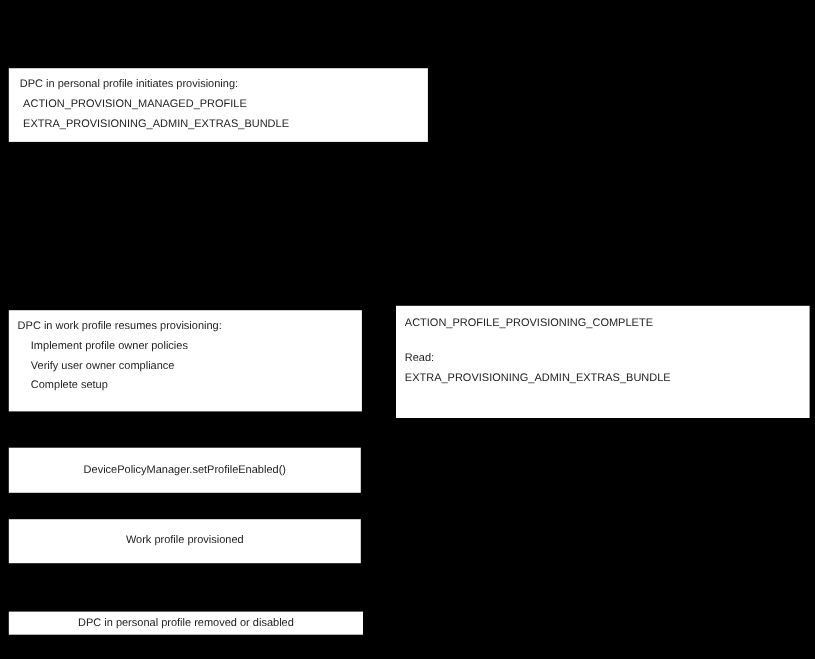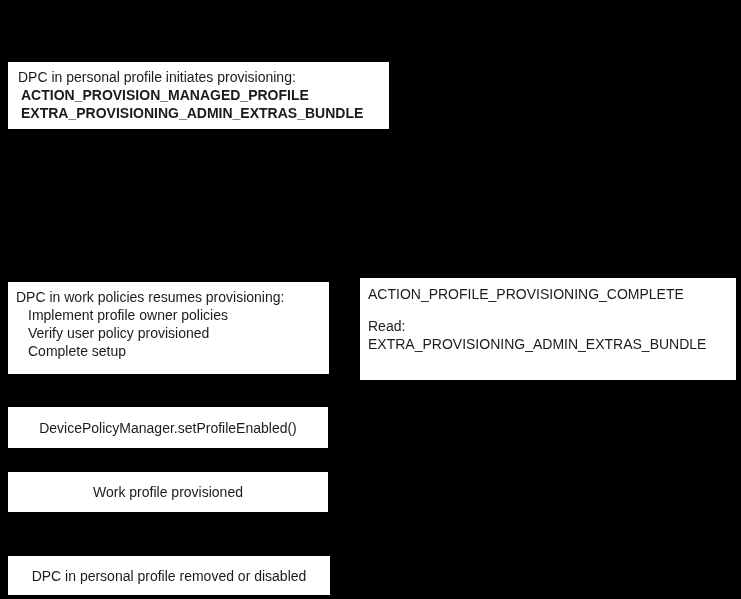--- a/index.html
+++ b/index.html
@@ -4,54 +4,54 @@
 <style>
   * { margin: 0; padding: 0; box-sizing: border-box; }
   html, body { background: #000; }
   .canvas {
     position: relative;
     width: 741px;
     height: 599px;
     background: #000000;
     overflow: hidden;
     font-family: "Liberation Sans", "DejaVu Sans", sans-serif;
-    font-size: 14px;
+    font-size: 10px;
     line-height: 18px;
     color: #1b1b1b;
   }
   .box { position: absolute; background: #ffffff; }
   .b1 { left: 8px;   top: 62px;  width: 381px; height: 67px;  padding: 6px 10px; }
   .b2 { left: 54px;  top: 164px; width: 225px; height: 85px;  padding: 10px 13px; }
   .b3 { left: 8px;   top: 282px; width: 321px; height: 92px;  padding: 6px 8px; }
   .b4 { left: 360px; top: 278px; width: 376px; height: 102px; padding: 7px 8px; }
   .b5 { left: 8px;   top: 407px; width: 320px; height: 41px; }
   .b6 { left: 8px;   top: 472px; width: 320px; height: 40px; }
-  .b7 { left: 8px;   top: 556px; width: 322px; height: 39px; }
+  .b7 { left: 8px;   top: 556px; width: 322px; height: 21px; }
   .center { display: flex; align-items: center; justify-content: center; text-align: center; }
-  .indent-sm { padding-left: 3px; font-weight: bold; }
+  .indent-sm { padding-left: 3px; }
   .indent { padding-left: 12px; }
   .gap { margin-top: 14px; }
   .line { white-space: nowrap; }
 </style>
 </head>
 <body>
 
 <div class="canvas">
 
   <div class="box b1">
     <div class="line">DPC in personal profile initiates provisioning:</div>
     <div class="line indent-sm">ACTION_PROVISION_MANAGED_PROFILE</div>
     <div class="line indent-sm">EXTRA_PROVISIONING_ADMIN_EXTRAS_BUNDLE</div>
   </div>
 
 
   <div class="box b3">
-    <div class="line">DPC in work policies resumes provisioning:</div>
+    <div class="line">DPC in work profile resumes provisioning:</div>
     <div class="line indent">Implement profile owner policies</div>
-    <div class="line indent">Verify user policy provisioned</div>
+    <div class="line indent">Verify user owner compliance</div>
     <div class="line indent">Complete setup</div>
   </div>
 
   <div class="box b4">
     <div class="line">ACTION_PROFILE_PROVISIONING_COMPLETE</div>
     <div class="line gap">Read:</div>
     <div class="line">EXTRA_PROVISIONING_ADMIN_EXTRAS_BUNDLE</div>
   </div>
 
   <div class="box b5 center">

